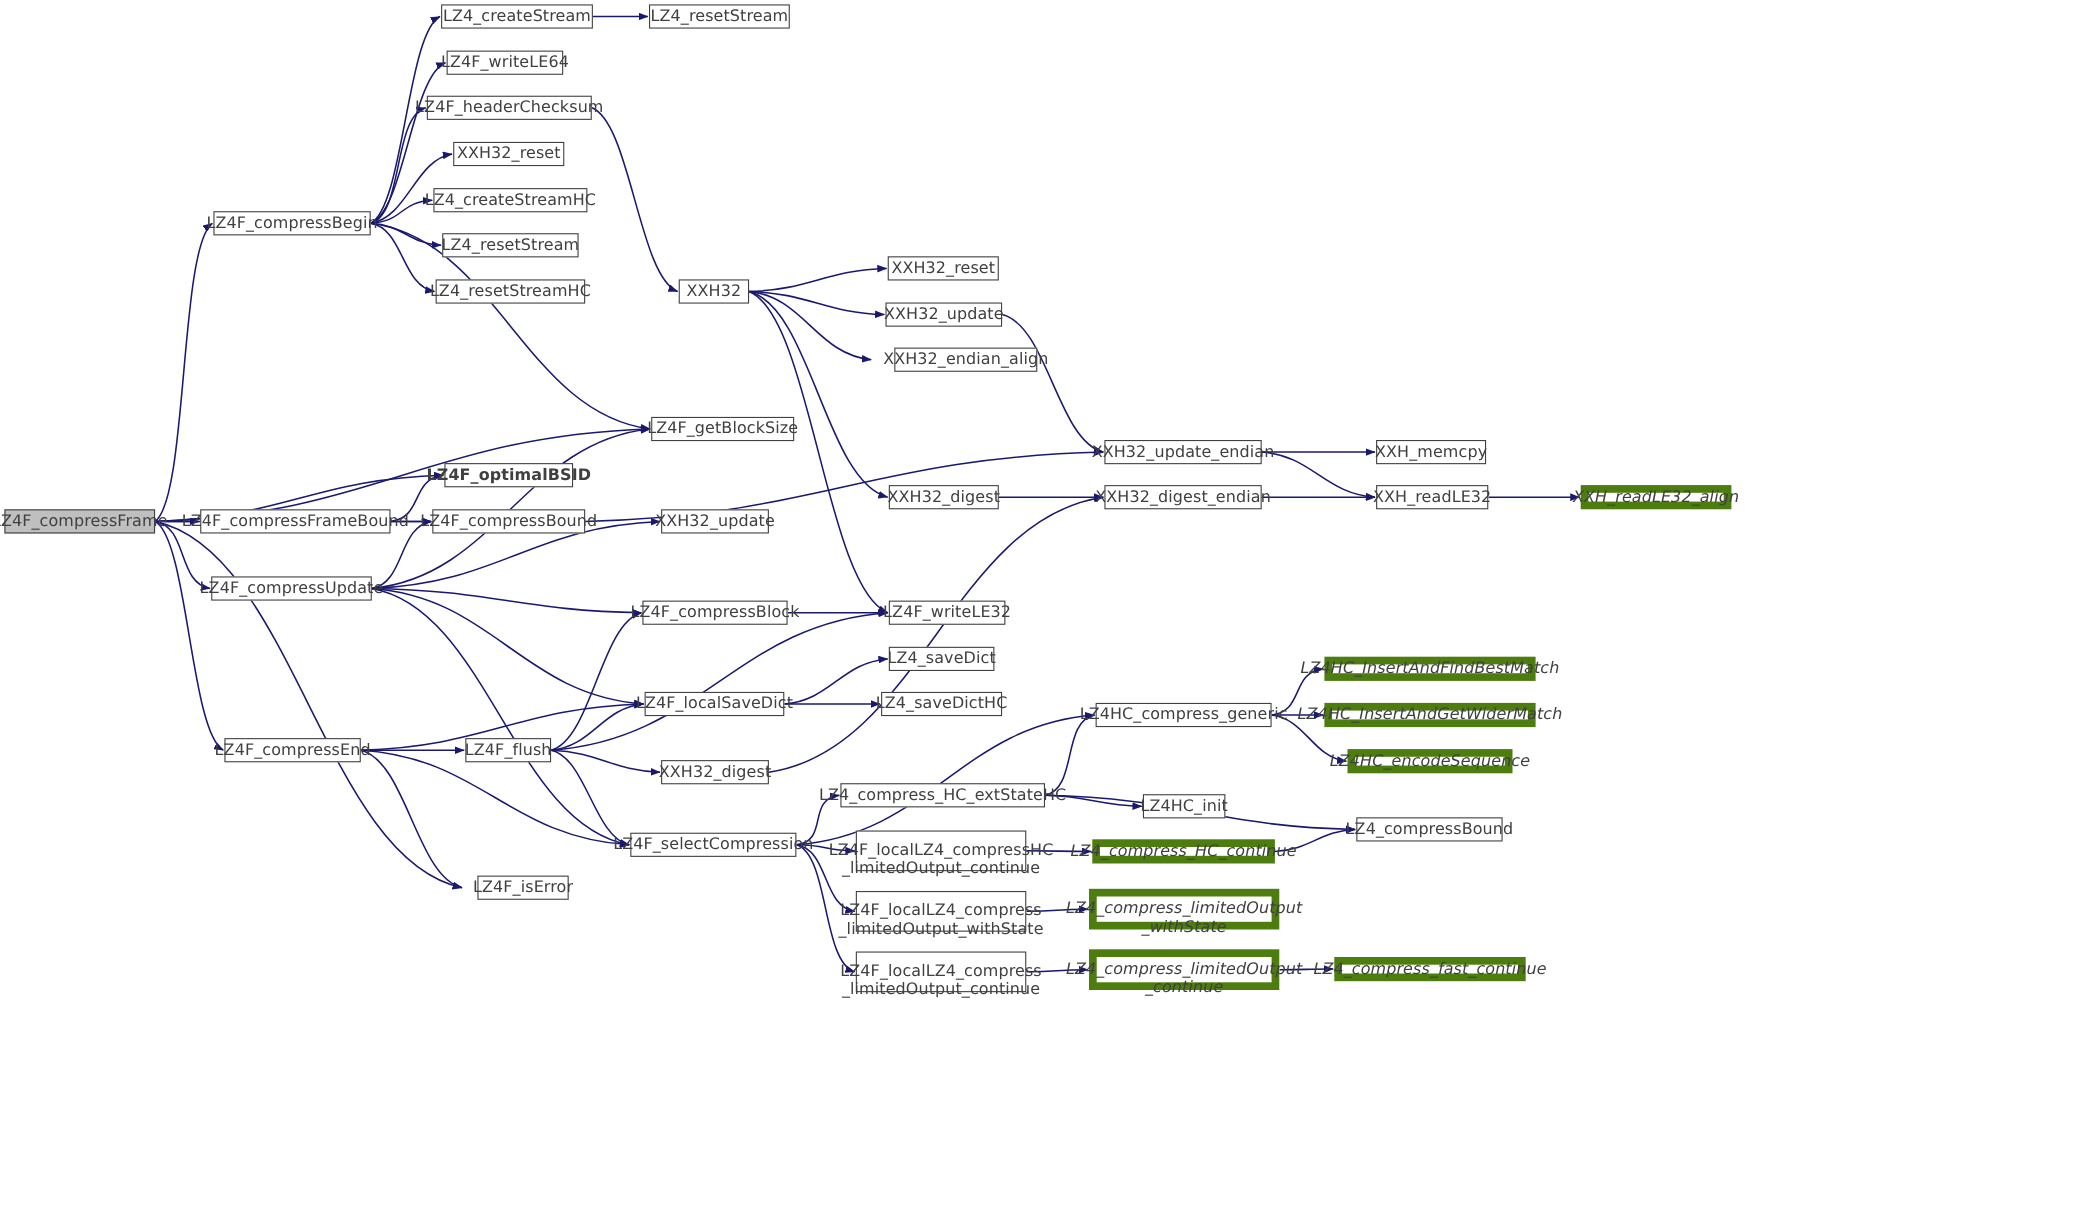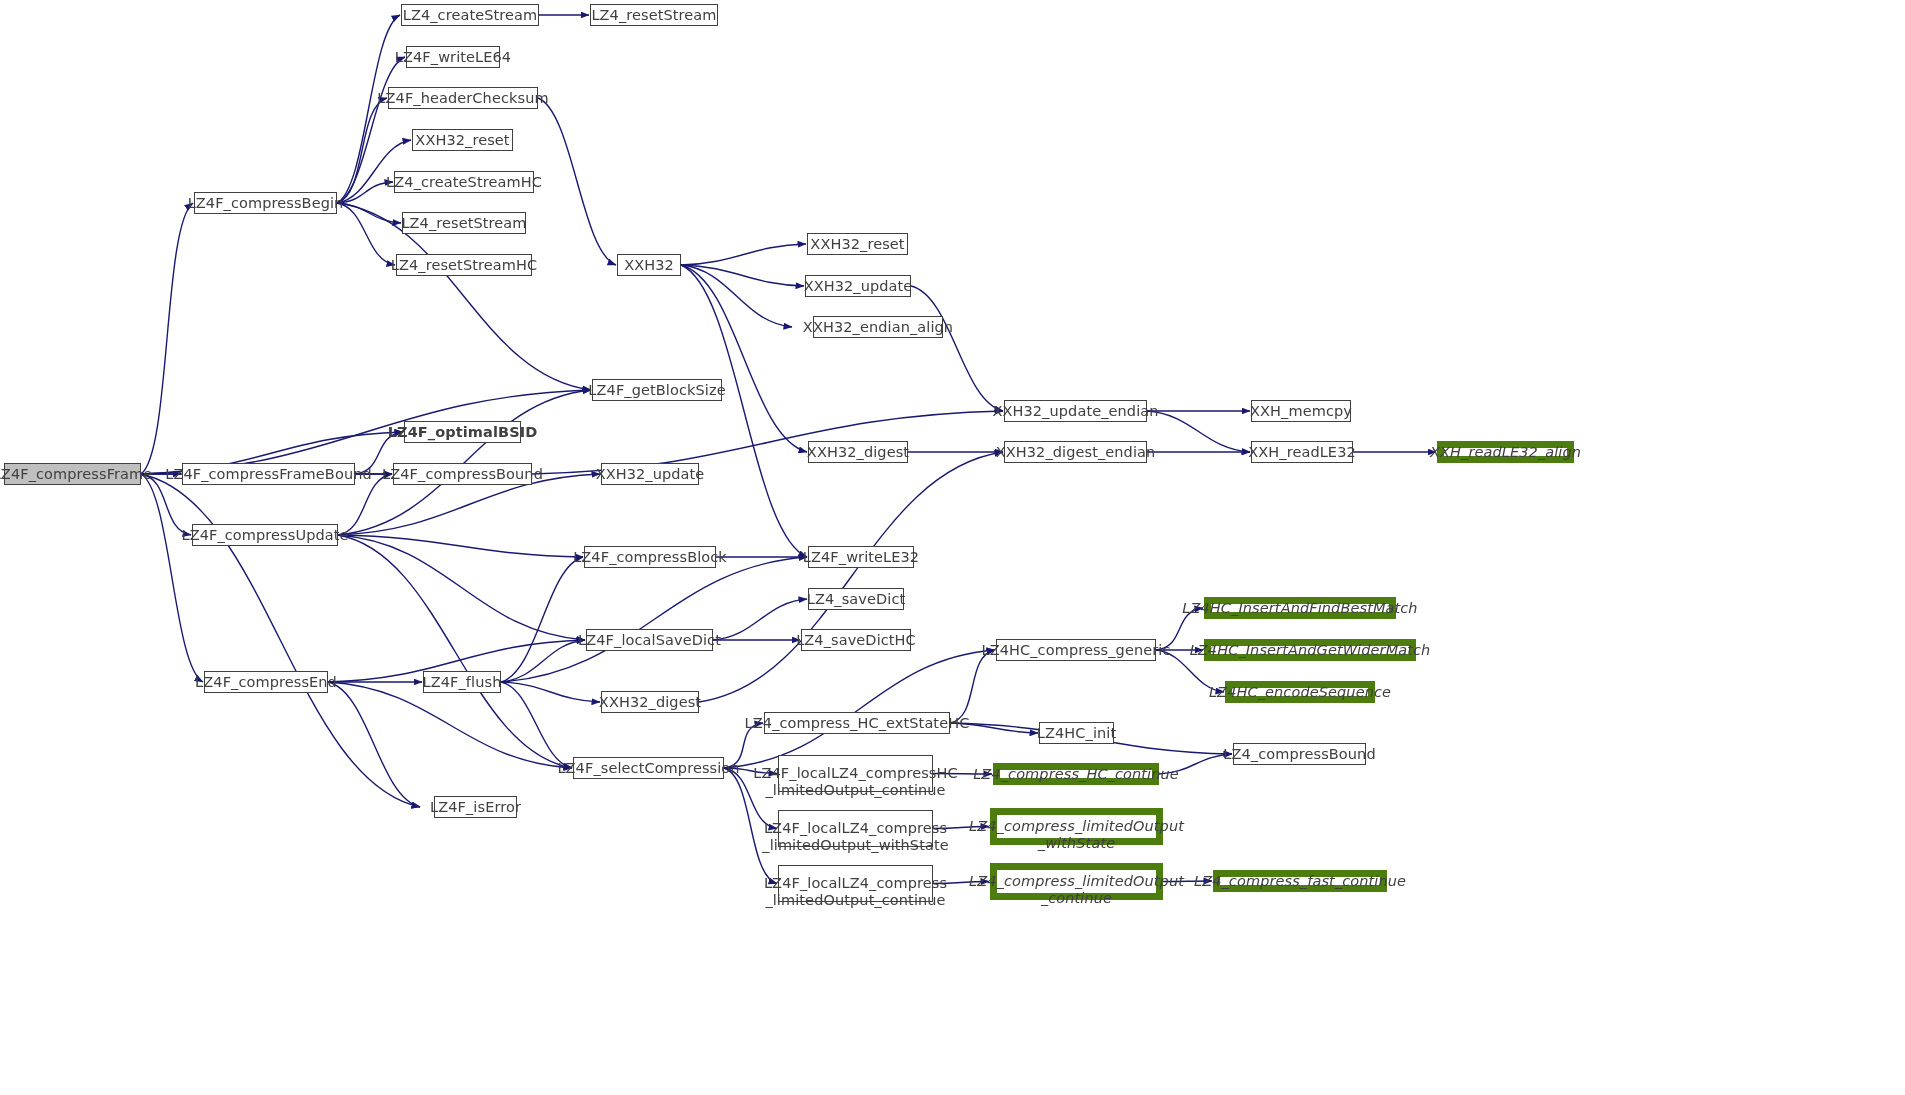--- a/index.html
+++ b/index.html
@@ -125,21 +125,21 @@
         <path d="M 933 828.5 C 963 828.34, 959 826.66, 989 826.5" marker-end="url(#arrow)"></path>
         <path d="M 933 883.5 C 963 883.34, 959 881.66, 989 881.5" marker-end="url(#arrow)"></path>
         <path d="M 1163 881.5 C 1193 881.46, 1182 881.04, 1212 881" marker-end="url(#arrow)"></path>
         <path d="M 1159 774 C 1191.85 772.4, 1199.15 755.6, 1232 754" marker-end="url(#arrow)"></path>
       </g>
   </svg>
   <div id="node-layer">
       <div class="node current" style="left: 4px; top: 463px; width: 137px; height: 22px;">LZ4F_compressFrame</div>
       <div class="node " style="left: 401px; top: 4px; width: 138px; height: 22px;">LZ4_createStream</div>
       <div class="node " style="left: 590px; top: 4px; width: 128px; height: 22px;">LZ4_resetStream</div>
-      <div class="node " style="left: 406px; top: 46px; width: 94px; height: 22px;">LZ4F_writeLE64</div>
+      <div class="node " style="left: 406px; top: 46px; width: 106px; height: 22px;">LZ4F_writeLE64</div>
       <div class="node " style="left: 388px; top: 87px; width: 150px; height: 22px;">LZ4F_headerChecksum</div>
       <div class="node " style="left: 412px; top: 129px; width: 101px; height: 22px;">XXH32_reset</div>
       <div class="node " style="left: 394px; top: 171px; width: 140px; height: 22px;">LZ4_createStreamHC</div>
       <div class="node " style="left: 402px; top: 212px; width: 124px; height: 22px;">LZ4_resetStream</div>
       <div class="node " style="left: 396px; top: 254px; width: 136px; height: 22px;">LZ4_resetStreamHC</div>
       <div class="node " style="left: 194px; top: 192px; width: 143px; height: 22px;">LZ4F_compressBegin</div>
       <div class="node " style="left: 617px; top: 254px; width: 64px; height: 22px;">XXH32</div>
       <div class="node " style="left: 807px; top: 233px; width: 101px; height: 22px;">XXH32_reset</div>
       <div class="node " style="left: 805px; top: 275px; width: 106px; height: 22px;">XXH32_update</div>
       <div class="node " style="left: 793px; top: 316px; width: 130px; height: 22px; margin-left: 20px;">XXH32_endian_align</div>
@@ -155,21 +155,21 @@
       <div class="node " style="left: 393px; top: 463px; width: 139px; height: 22px;">LZ4F_compressBound</div>
       <div class="node " style="left: 601px; top: 463px; width: 98px; height: 22px;">XXH32_update</div>
       <div class="node " style="left: 192px; top: 524px; width: 146px; height: 22px;">LZ4F_compressUpdate</div>
       <div class="node " style="left: 584px; top: 546px; width: 132px; height: 22px;">LZ4F_compressBlock</div>
       <div class="node " style="left: 808px; top: 546px; width: 106px; height: 22px;">LZ4F_writeLE32</div>
       <div class="node " style="left: 808px; top: 588px; width: 96px; height: 22px;">LZ4_saveDict</div>
       <div class="node " style="left: 586px; top: 629px; width: 127px; height: 22px;">LZ4F_localSaveDict</div>
       <div class="node " style="left: 801px; top: 629px; width: 110px; height: 22px;">LZ4_saveDictHC</div>
       <div class="node " style="left: 996px; top: 639px; width: 160px; height: 22px;">LZ4HC_compress_generic</div>
       <div class="node red" style="left: 1204px; top: 597px; width: 192px; height: 22px;">LZ4HC_InsertAndFindBestMatch</div>
-      <div class="node red" style="left: 1204px; top: 639px; width: 212px; height: 22px;">LZ4HC_InsertAndGetWiderMatch</div>
+      <div class="node red" style="left: 1204px; top: 639px; width: 192px; height: 22px;">LZ4HC_InsertAndGetWiderMatch</div>
       <div class="node red" style="left: 1225px; top: 681px; width: 150px; height: 22px;">LZ4HC_encodeSequence</div>
       <div class="node " style="left: 204px; top: 671px; width: 124px; height: 22px;">LZ4F_compressEnd</div>
       <div class="node " style="left: 423px; top: 671px; width: 78px; height: 22px;">LZ4F_flush</div>
       <div class="node " style="left: 601px; top: 691px; width: 98px; height: 22px;">XXH32_digest</div>
       <div class="node " style="left: 764px; top: 712px; width: 186px; height: 22px;">LZ4_compress_HC_extStateHC</div>
       <div class="node " style="left: 1039px; top: 722px; width: 75px; height: 22px;">LZ4HC_init</div>
       <div class="node " style="left: 1233px; top: 743px; width: 133px; height: 22px;">LZ4_compressBound</div>
       <div class="node " style="left: 573px; top: 757px; width: 151px; height: 22px;">LZ4F_selectCompression</div>
       <div class="node two-line" style="left: 778px; top: 755px; width: 155px; height: 37px;">LZ4F_localLZ4_compressHC
 _limitedOutput_continue</div>

